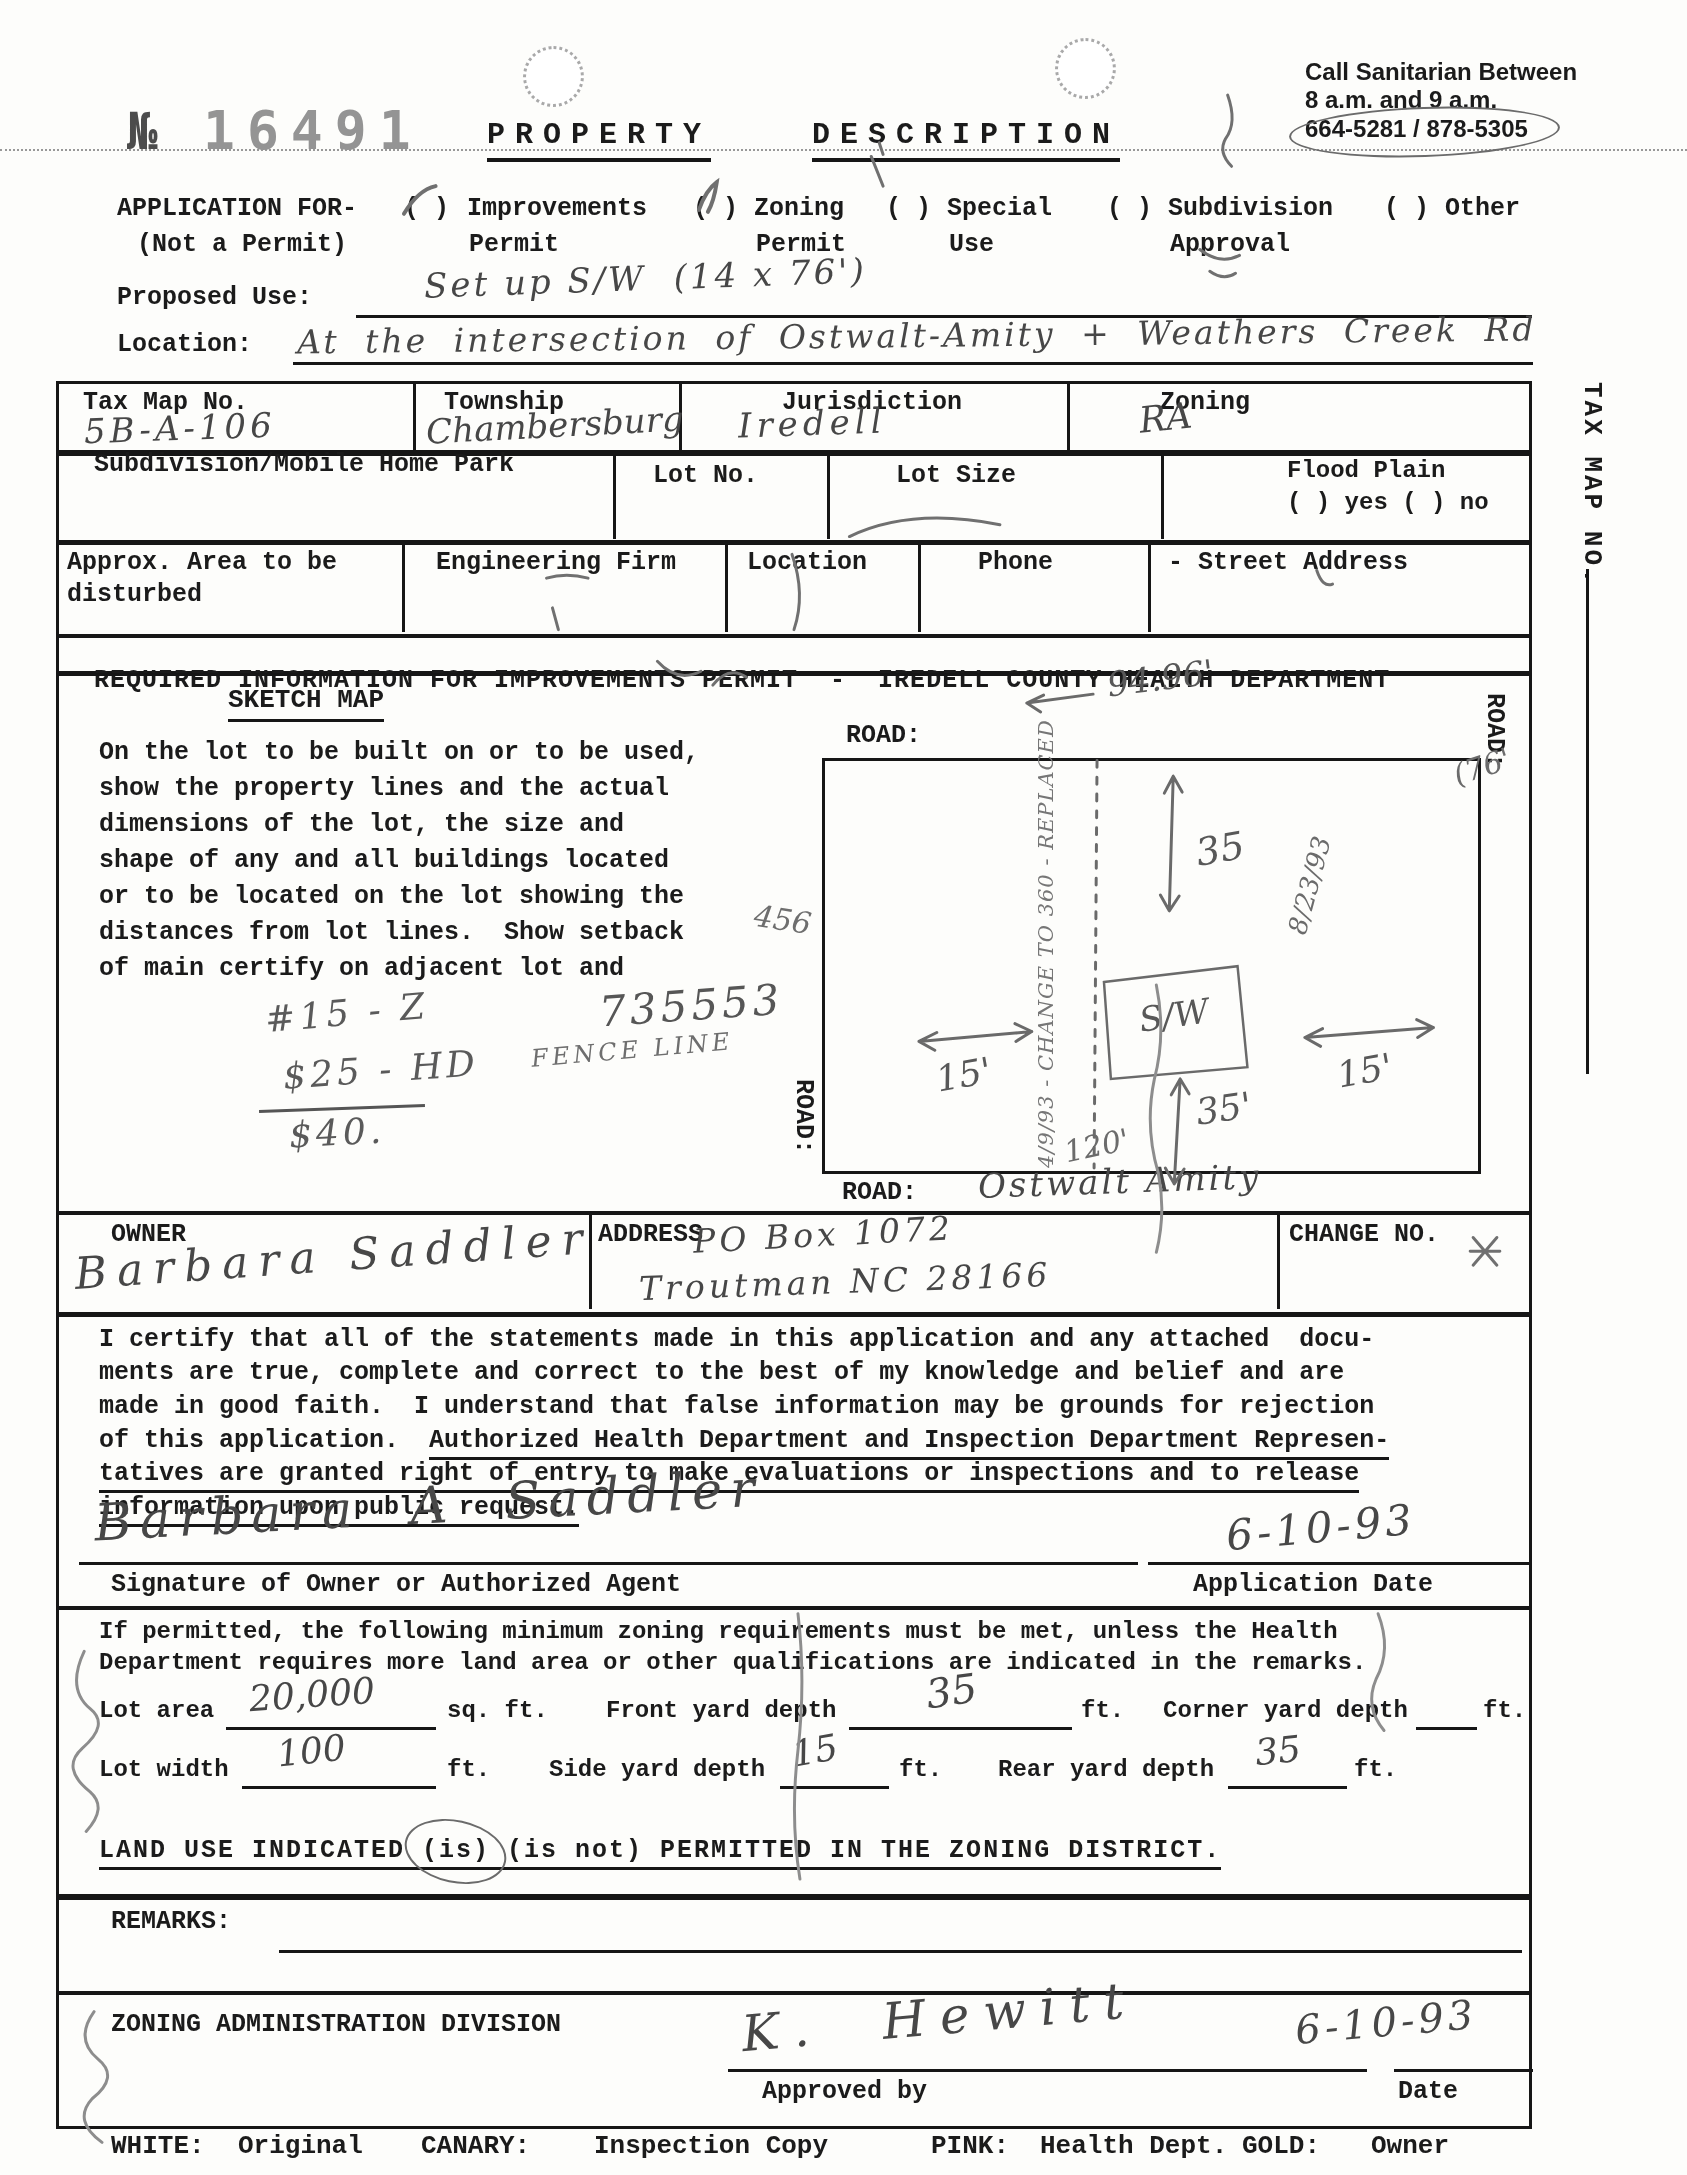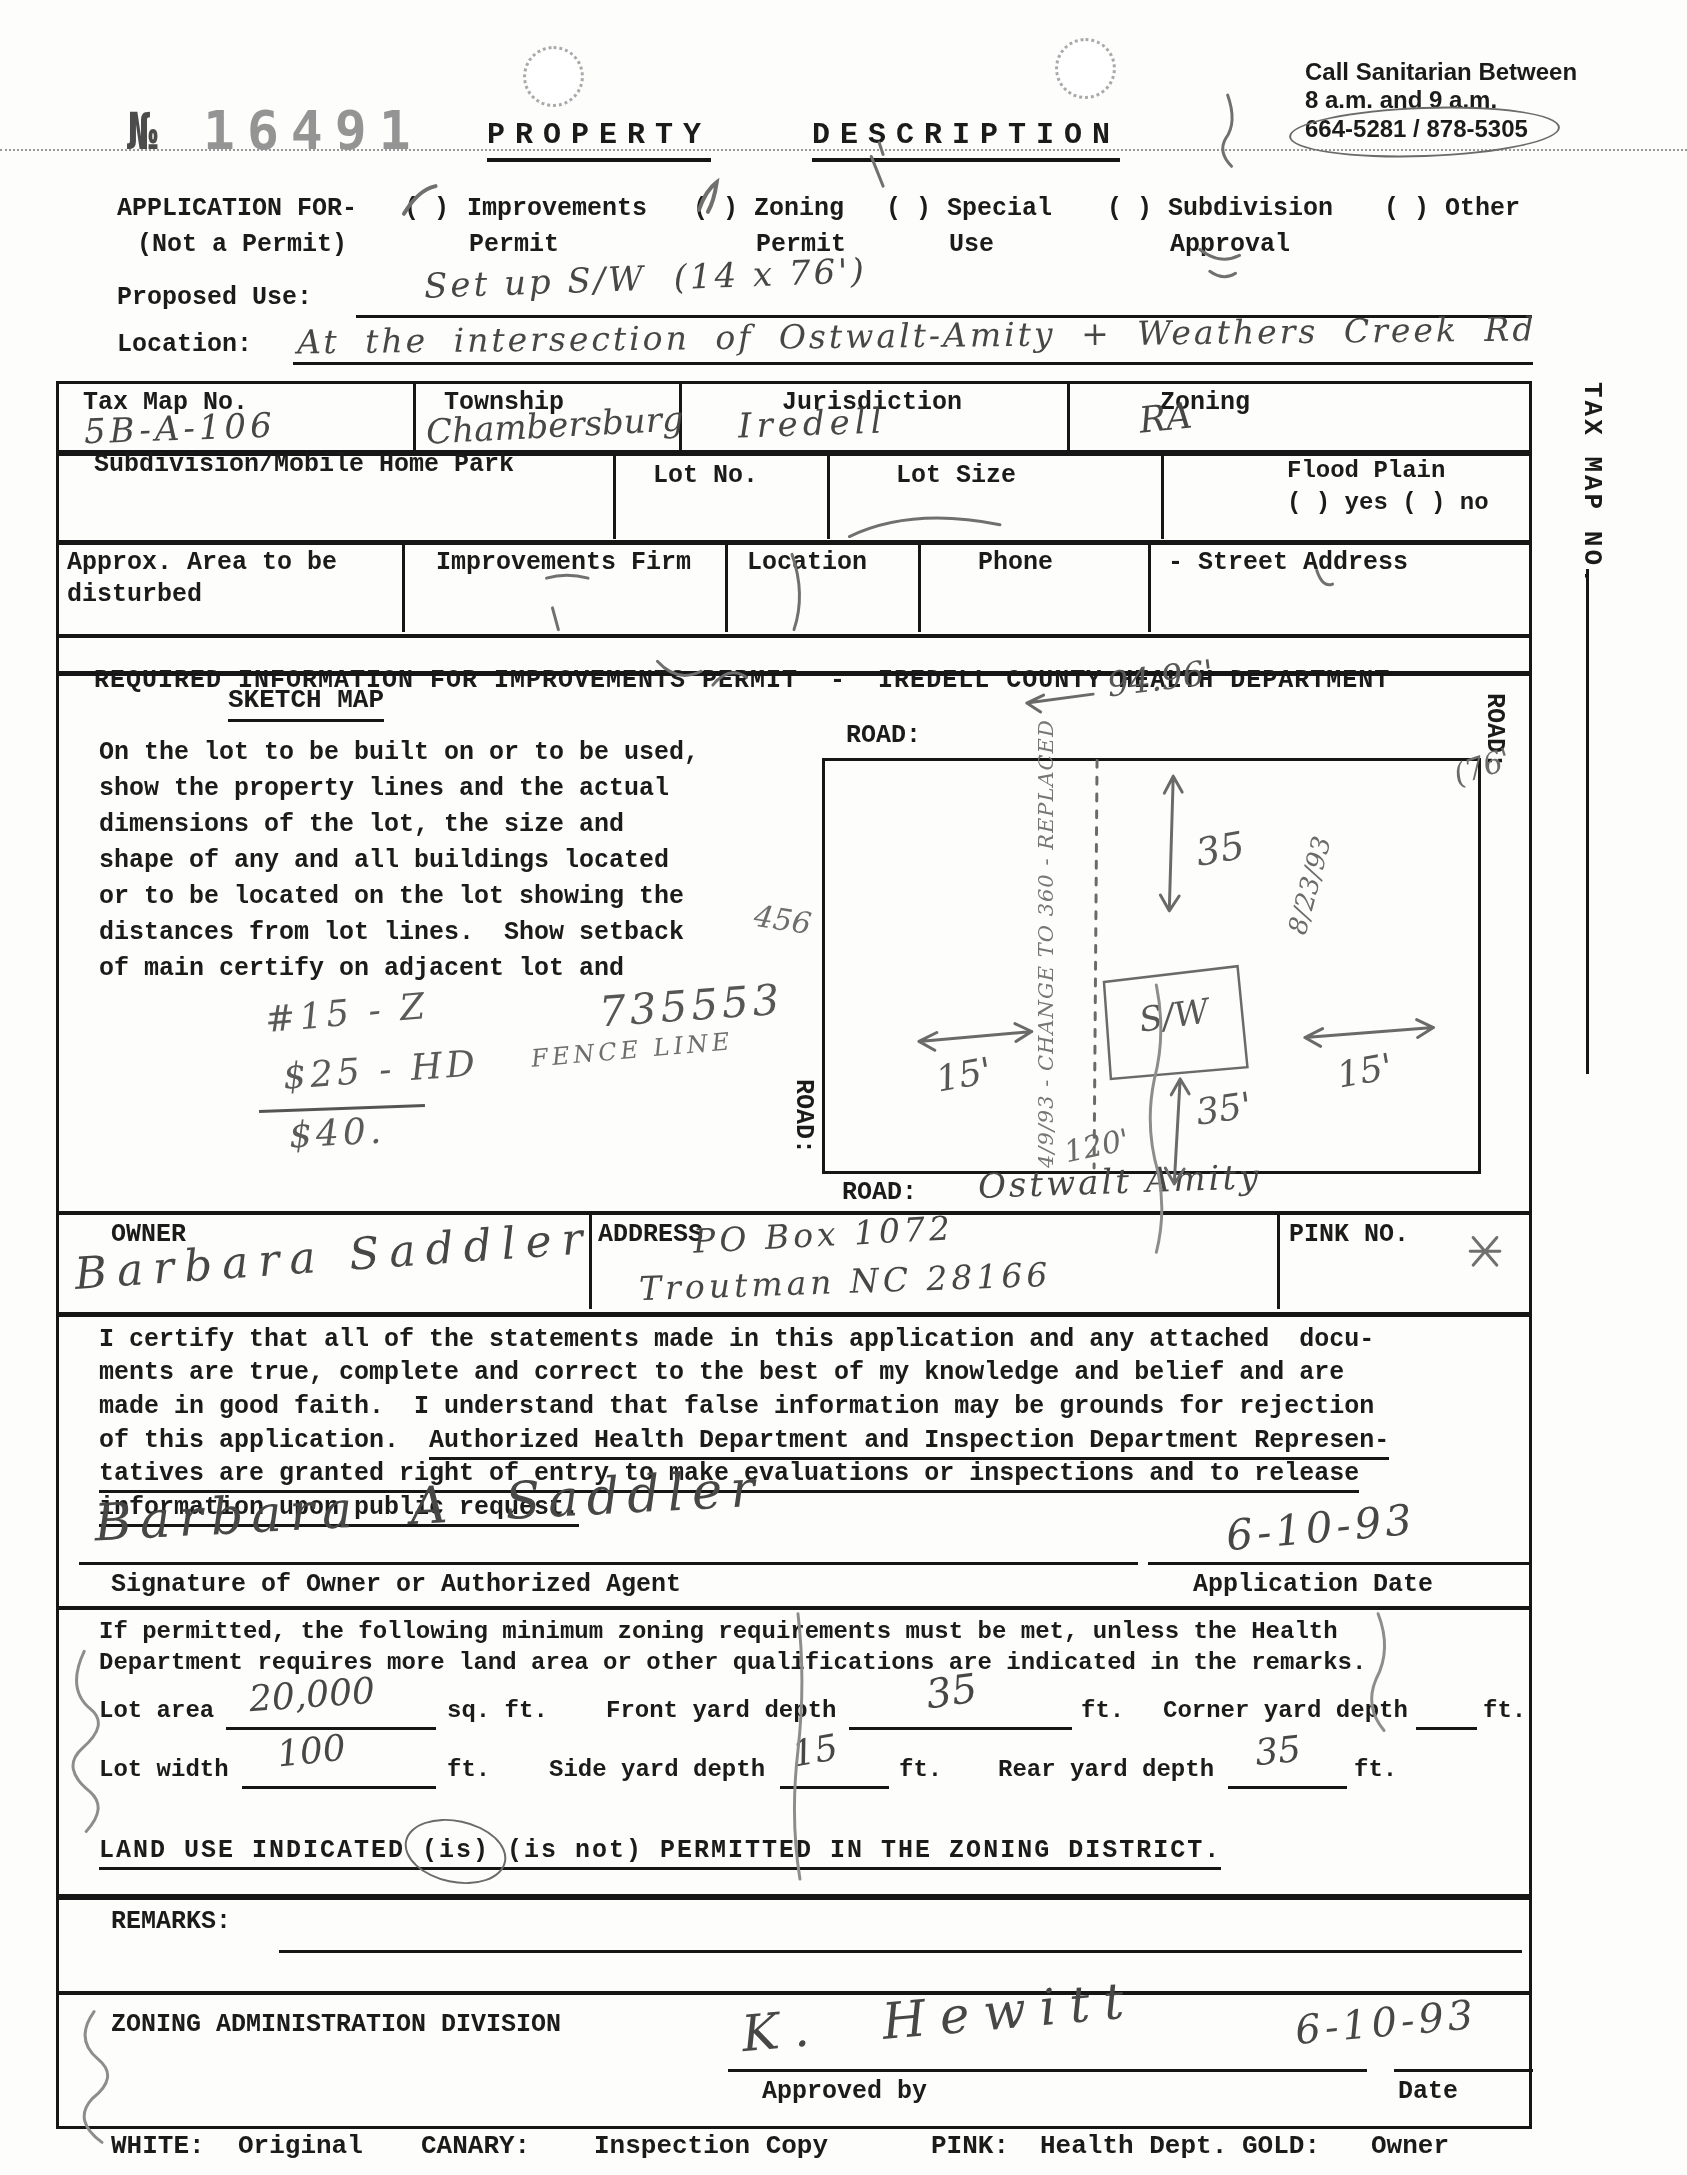--- a/index.html
+++ b/index.html
@@ -95,21 +95,21 @@
   <div class="t t24" style="left:1287px;top:457px;">Flood Plain</div>
   <div class="t t24" style="left:1287px;top:489px;">( ) yes ( ) no</div>
 
   <div class="box" style="left:56px;top:540px;width:1470px;height:92px;"></div>
   <div class="vline" style="left:402px;top:543px;height:89px;"></div>
   <div class="vline" style="left:725px;top:543px;height:89px;"></div>
   <div class="vline" style="left:918px;top:543px;height:89px;"></div>
   <div class="vline" style="left:1148px;top:543px;height:89px;"></div>
   <div class="t" style="left:67px;top:548px;">Approx. Area to be</div>
   <div class="t" style="left:67px;top:580px;">disturbed</div>
-  <div class="t" style="left:436px;top:548px;">Improvements Firm</div>
+  <div class="t" style="left:436px;top:548px;">Engineering Firm</div>
   <div class="t" style="left:747px;top:548px;">Location</div>
   <div class="t" style="left:978px;top:548px;">Phone</div>
   <div class="t" style="left:1168px;top:548px;">- Street Address</div>
 
   <div class="box" style="left:56px;top:634px;width:1470px;height:34px;"></div>
   <div class="t" style="left:94px;top:639px;letter-spacing:1px;margin-top:27px;">REQUIRED INFORMATION FOR IMPROVEMENTS PERMIT  -  IREDELL COUNTY HEALTH DEPARTMENT</div>
 
   <div class="box" style="left:56px;top:673px;width:1470px;height:535px;"></div>
   <div class="t t26" style="left:228px;top:685px;border-bottom:3px solid #161616;padding-bottom:3px;">SKETCH MAP</div>
 
@@ -160,21 +160,21 @@
       <path d="M488,368 L618,358 M488,368 l18,-9 M488,368 l16,9 M618,358 l-17,-8 M618,358 l-16,10"></path>
       <path d="M362,410 L356,516 M362,410 l-9,16 M362,410 l9,15 M356,516 l-9,-16 M356,516 l10,-15"></path>
     </g>
   </svg>
 
   <div class="box" style="left:56px;top:1212px;width:1470px;height:97px;"></div>
   <div class="vline" style="left:589px;top:1215px;height:94px;"></div>
   <div class="vline" style="left:1277px;top:1215px;height:94px;"></div>
   <div class="t" style="left:111px;top:1220px;">OWNER</div>
   <div class="t" style="left:598px;top:1220px;">ADDRESS</div>
-  <div class="t" style="left:1289px;top:1220px;">PINK NO.</div>
+  <div class="t" style="left:1289px;top:1220px;">CHANGE NO.</div>
   <div class="hw" style="left:74px;top:1234px;font-size:44px;letter-spacing:10px;transform:rotate(-4deg);">Barbara Saddler</div>
   <div class="hw" style="left:693px;top:1218px;font-size:33px;letter-spacing:4px;transform:rotate(-3deg);">PO Box 1072</div>
   <div class="hw" style="left:639px;top:1265px;font-size:33px;letter-spacing:4px;transform:rotate(-2deg);">Troutman NC 28166</div>
 
   <div class="box" style="left:56px;top:1314px;width:1470px;height:289px;"></div>
   <div class="t" style="left:99px;top:1325px;">I certify that all of the statements made in this application and any attached  docu-</div>
   <div class="t" style="left:99px;top:1358px;">ments are true, complete and correct to the best of my knowledge and belief and are</div>
   <div class="t" style="left:99px;top:1392px;">made in good faith.  I understand that false information may be grounds for rejection</div>
   <div class="t" style="left:99px;top:1426px;"><span>of this application.  </span><span class="u">Authorized Health Department and Inspection Department Represen-</span></div>
   <div class="t" style="left:99px;top:1459px;"><span class="u">tatives are granted right of entry to make evaluations or inspections and to release</span></div>

